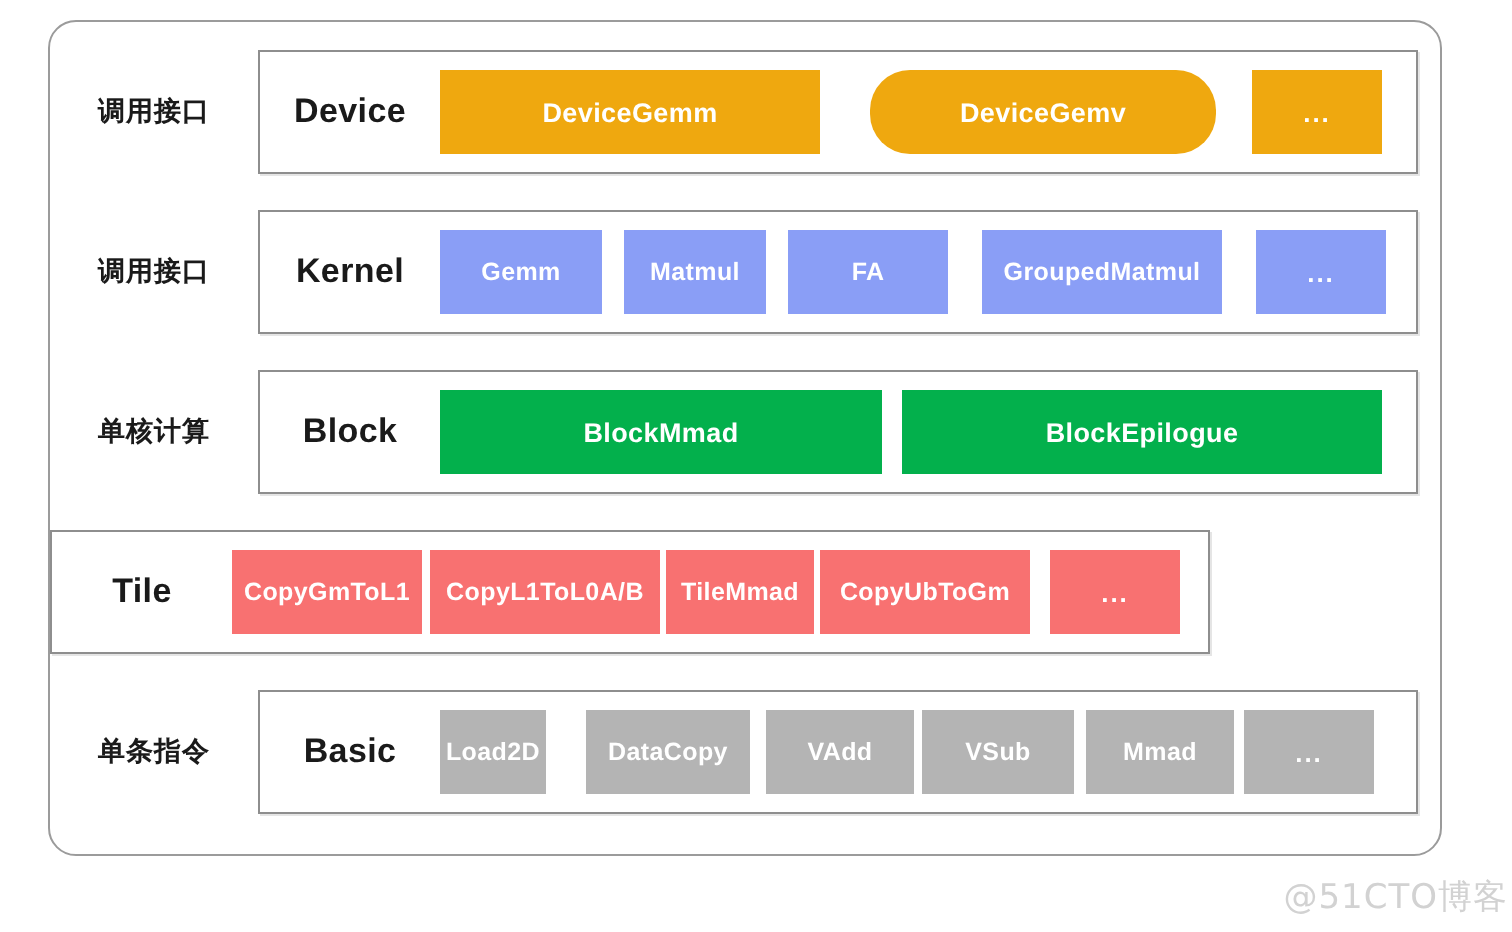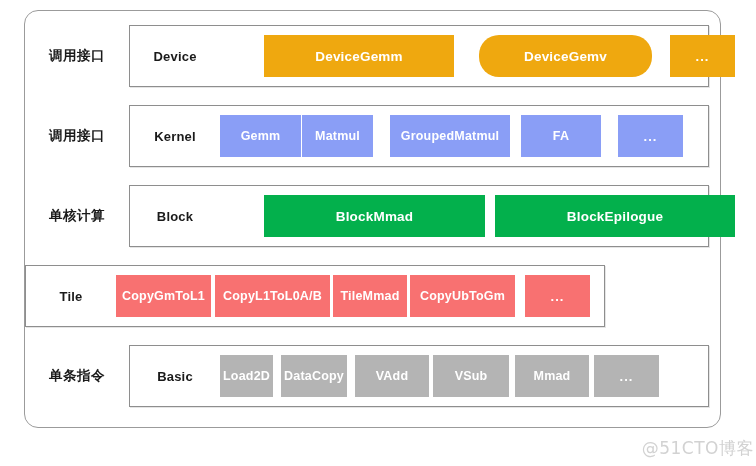--- a/index.html
+++ b/index.html
@@ -66,21 +66,21 @@
     background: #ffffff;
     display: flex;
     align-items: center;
     box-shadow: 1px 1px 0 rgba(0,0,0,0.10);
   }
 
   .tier-name {
     width: 90px;
     flex: none;
     text-align: center;
-    font-size: 13px;
+    font-size: 17px;
     font-weight: bold;
     color: #1a1a1a;
     letter-spacing: 0.2px;
   }
 
   .block-strip {
     flex: 1 1 auto;
     height: 100%;
     display: flex;
     align-items: center;
@@ -103,21 +103,21 @@
     overflow: hidden;
   }
   .block.ellipsis { font-size: 13px; letter-spacing: 1px; }
 
   .row-device  .block { background: #efa80f; }
   .row-kernel  .block { background: #8a9ef6; }
   .row-block   .block { background: #03b04c; }
   .row-tile    .block { background: #f87171; }
   .row-basic   .block { background: #b4b4b4; }
 
-  .block.big { font-size: 13.5px; margin-left: 44px; }
+  .block.big { font-size: 13.5px; }
 
   
   #watermark {
     position: absolute;
     right: 2px;
     bottom: 6px;
     font-size: 17px;
     color: #d2d2d2;
     font-family: "DejaVu Sans", "Liberation Sans", sans-serif;
     letter-spacing: 0.5px;
@@ -140,23 +140,23 @@
         </div>
     </div>
   </div>
 
   <div class="layer-row r1">
     <div class="layer-caption">调用接口</div>
     <div class="layer-box">
       <div class="tier-name">Kernel</div>
       <div class="block-strip row-kernel">
           <div class="block" style="width: 81px;">Gemm</div>
-          <div class="block" style="width: 71px; margin-left: 1px;">Matmul</div>
+          <div class="block" style="width: 71px; margin-left: 11px;">Matmul</div>
+          <div class="block" style="width: 80px; margin-left: 11px;">FA</div>
           <div class="block" style="width: 120px; margin-left: 17px;">GroupedMatmul</div>
-          <div class="block" style="width: 80px; margin-left: 11px;">FA</div>
           <div class="block ellipsis" style="width: 65px; margin-left: 17px;">...</div>
         </div>
     </div>
   </div>
 
   <div class="layer-row r2">
     <div class="layer-caption">单核计算</div>
     <div class="layer-box">
       <div class="tier-name">Block</div>
       <div class="block-strip row-block">
@@ -178,21 +178,21 @@
         </div>
     </div>
   </div>
 
   <div class="layer-row r4">
     <div class="layer-caption">单条指令</div>
     <div class="layer-box">
       <div class="tier-name">Basic</div>
       <div class="block-strip row-basic">
           <div class="block" style="width: 53px;">Load2D</div>
-          <div class="block" style="width: 66px; margin-left: 8px;">DataCopy</div>
+          <div class="block" style="width: 82px; margin-left: 20px;">DataCopy</div>
           <div class="block" style="width: 74px; margin-left: 8px;">VAdd</div>
           <div class="block" style="width: 76px; margin-left: 4px;">VSub</div>
           <div class="block" style="width: 74px; margin-left: 6px;">Mmad</div>
           <div class="block ellipsis" style="width: 65px; margin-left: 5px;">...</div>
         </div>
     </div>
   </div>
 
 </div>
 

